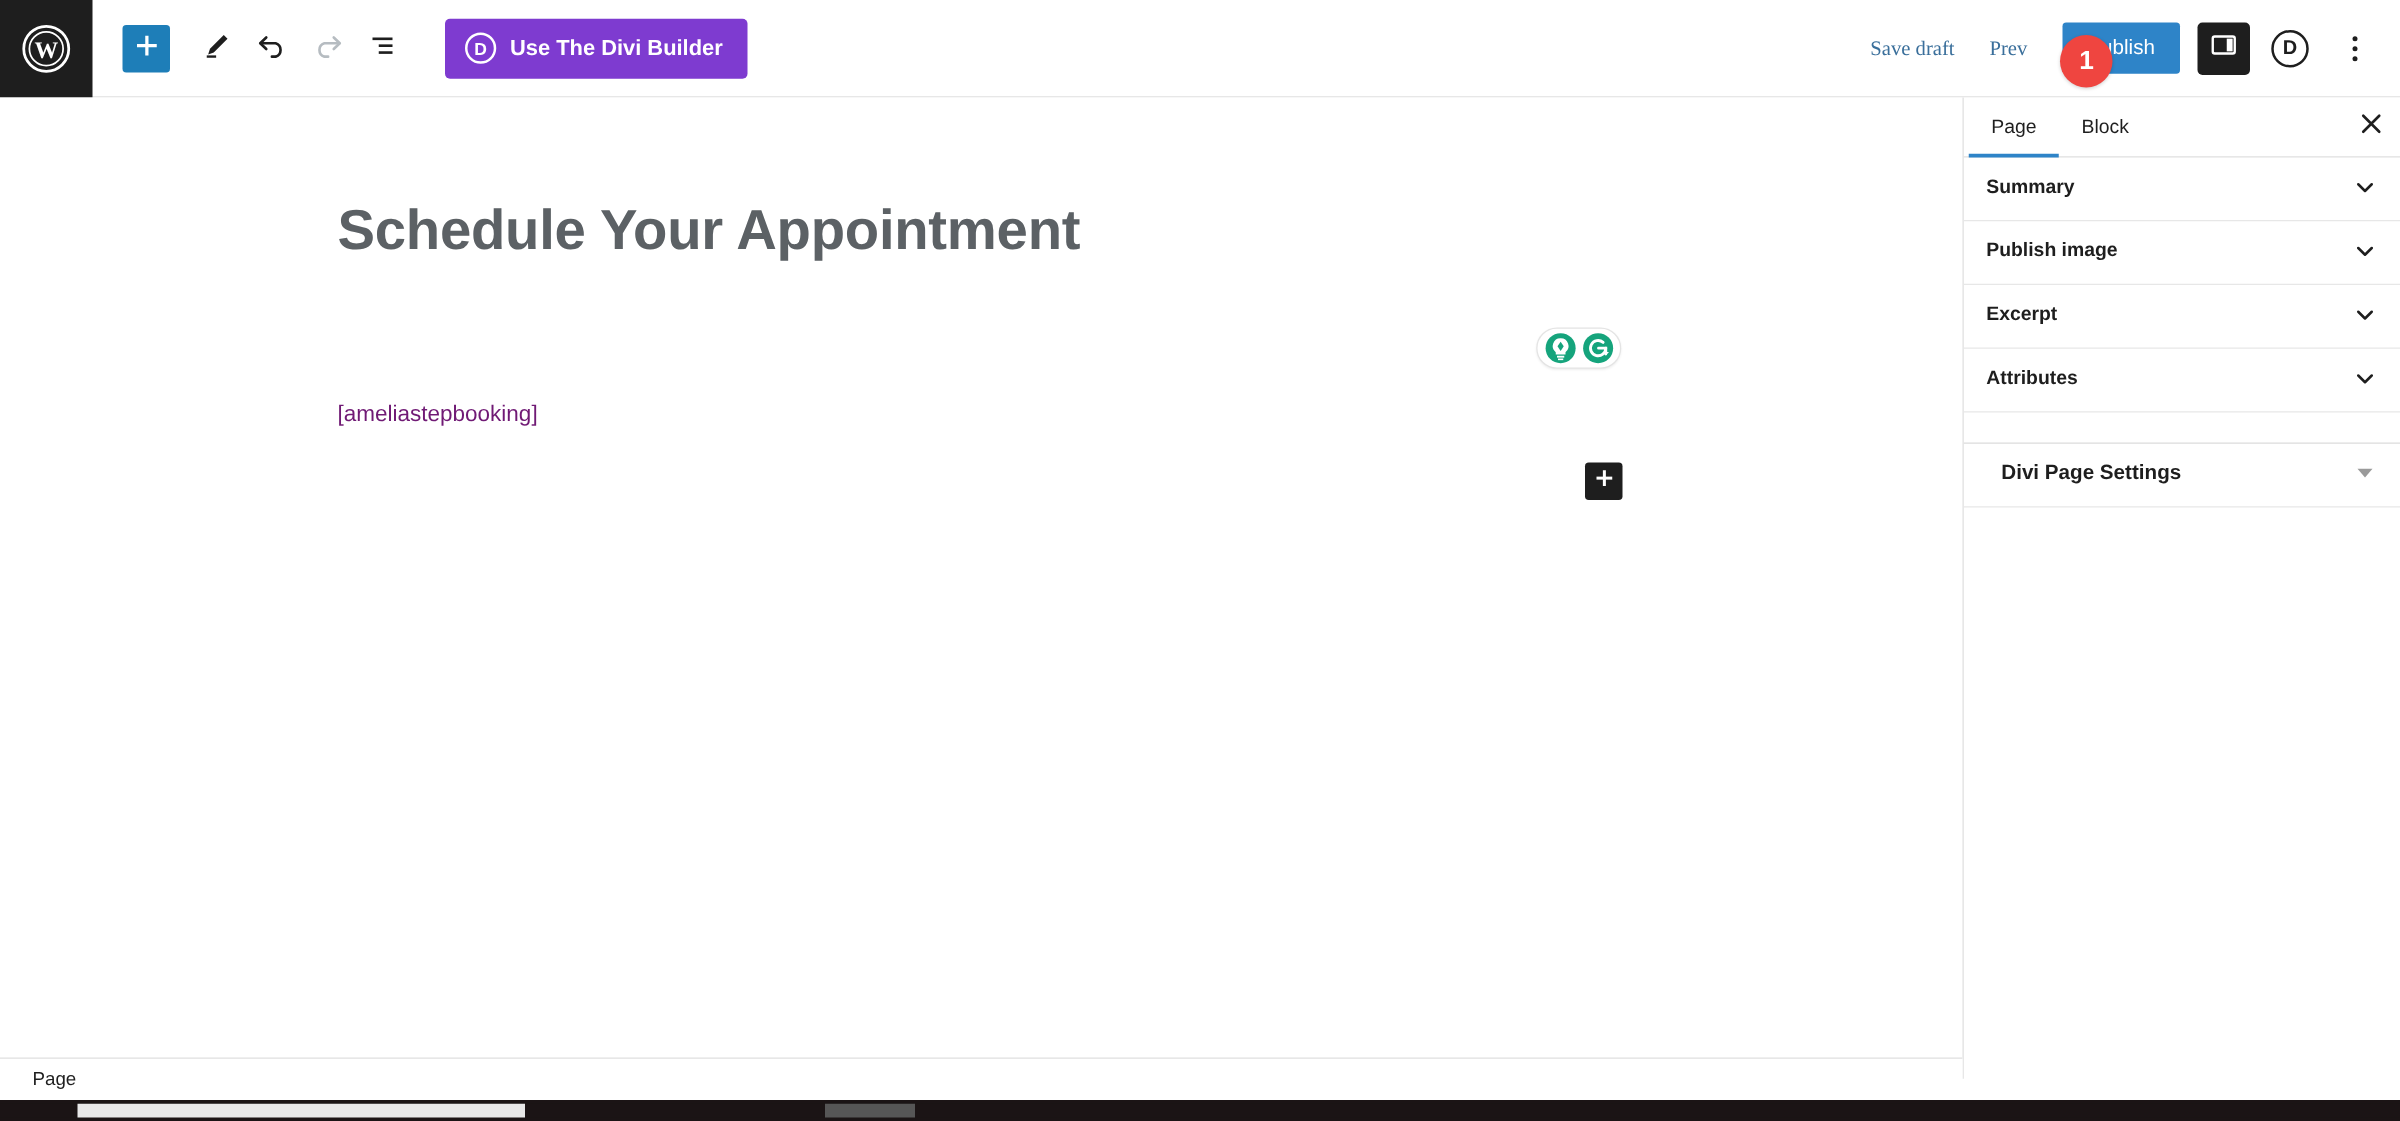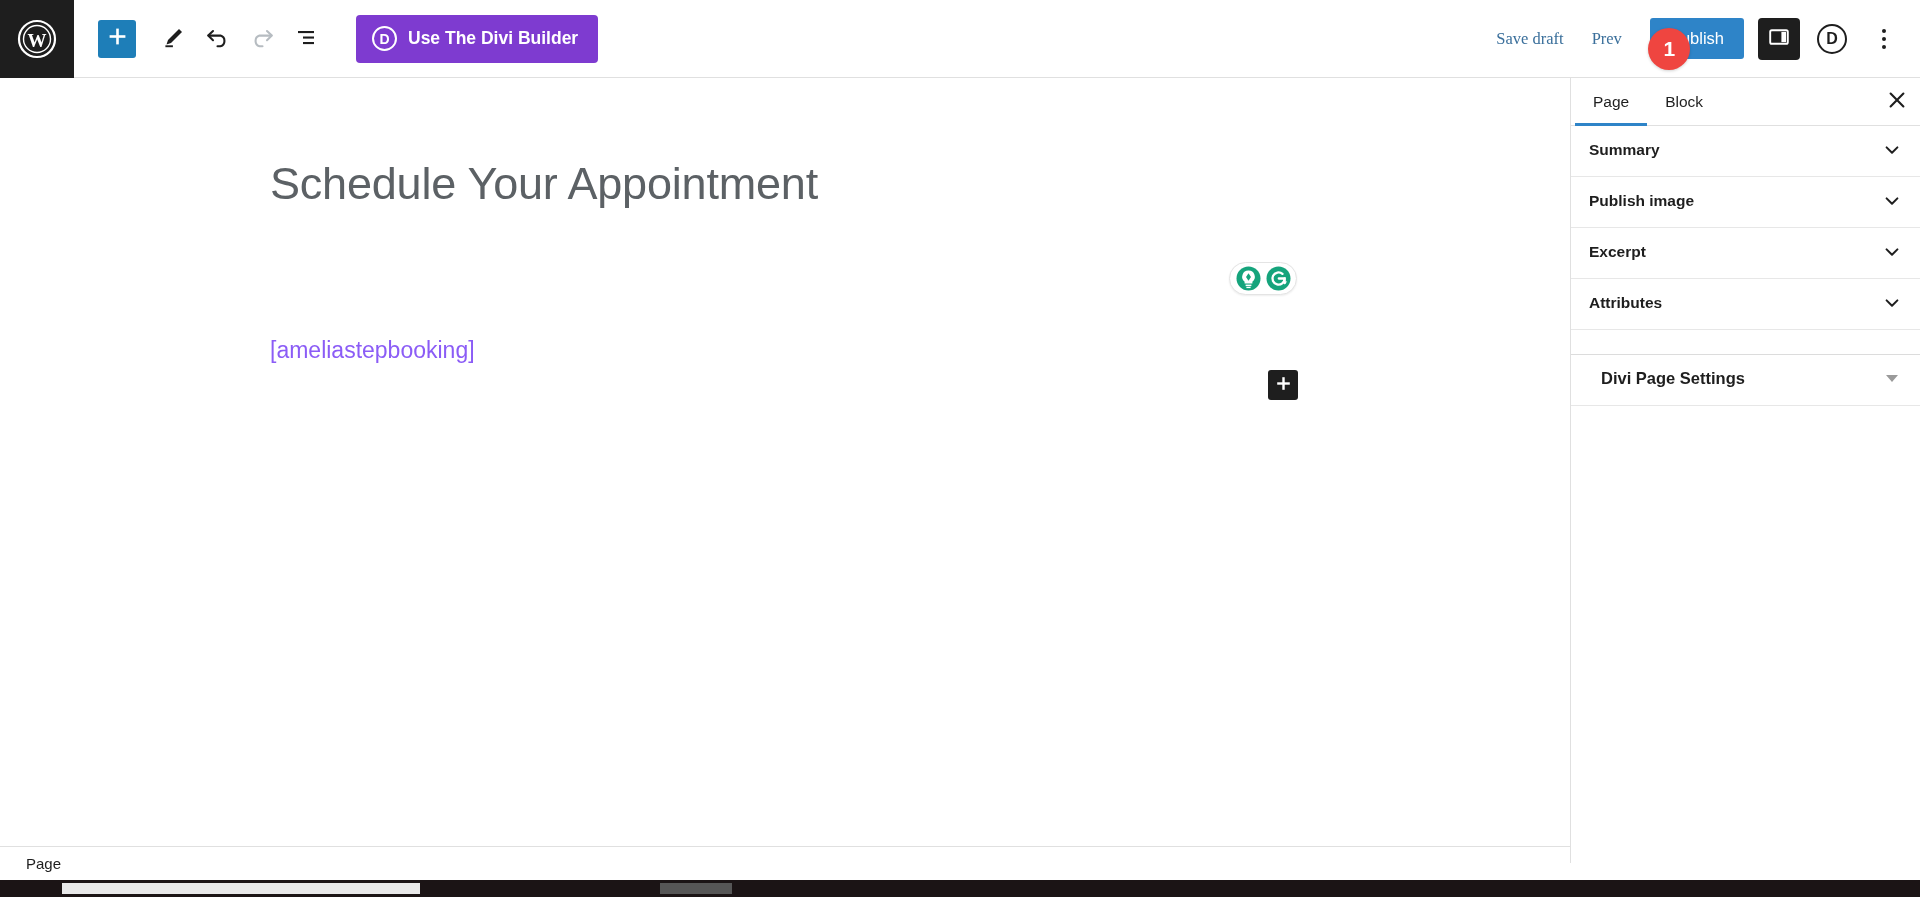--- a/index.html
+++ b/index.html
@@ -150,31 +150,31 @@
     position: absolute;
     top: 78px; left: 0;
     width: 1570px; height: 785px;
     background: #ffffff;
     overflow: hidden;
   }
   .post-title {
     position: absolute;
     left: 270px; top: 80px;
     font-size: 45px;
-    font-weight: normal;
+    font-weight: bold;
     color: #5c6165;
     letter-spacing: -0.2px;
     white-space: nowrap;
     cursor: text;
   }
   .post-para {
     position: absolute;
-    left: 270px; top: 259px;
-    font-size: 23px;
-    color: #8b5cf6;
+    left: 270px; top: 243px;
+    font-size: 18px;
+    color: #701a75;
     cursor: text;
   }
   .grammarly-pill {
     position: absolute;
     left: 1229px; top: 184px;
     width: 68px; height: 33px;
     background: #ffffff;
     border: 1px solid #e4e4e4;
     border-radius: 18px;
     display: flex; align-items: center; justify-content: center;

